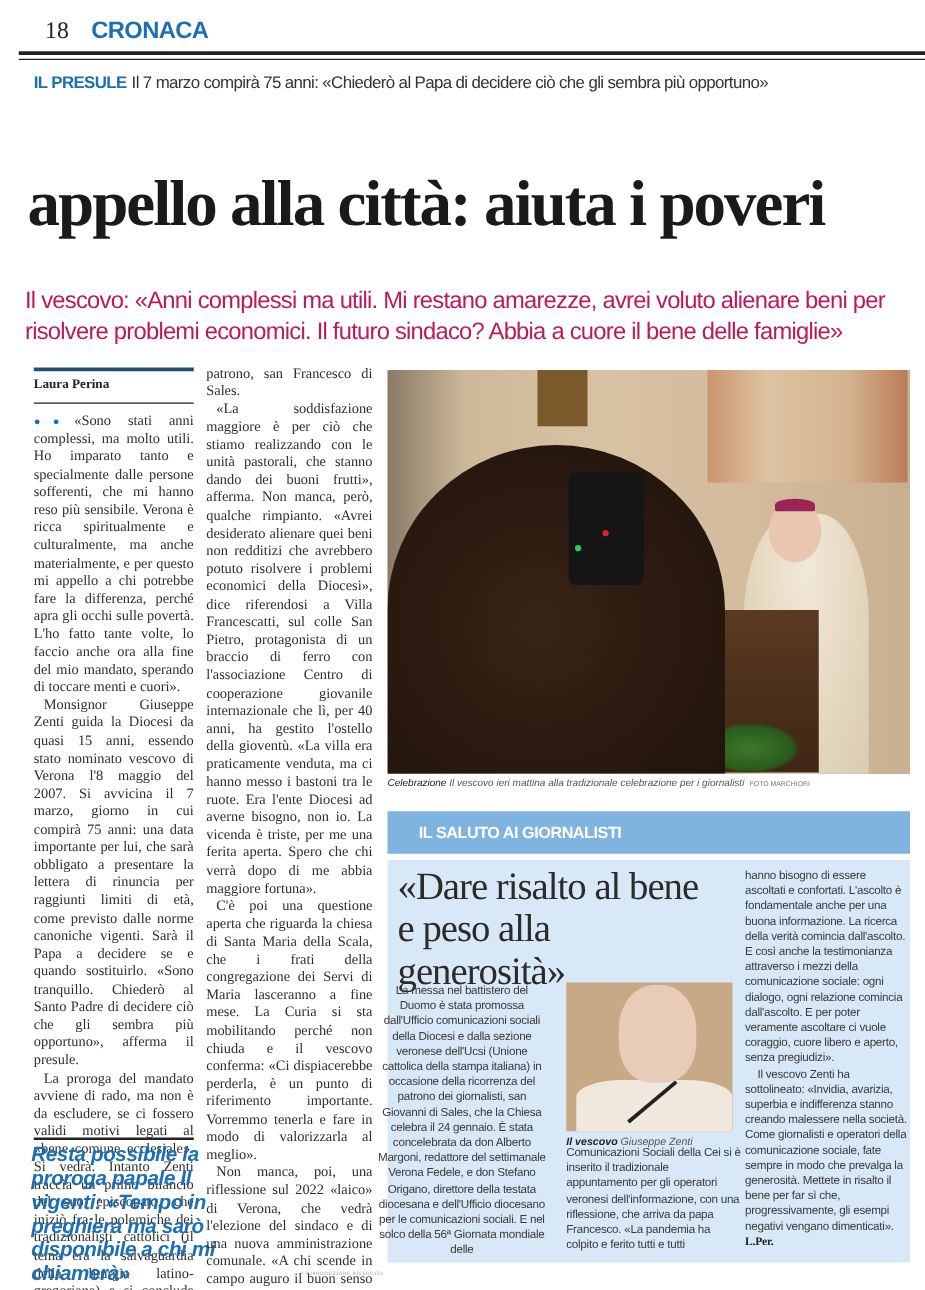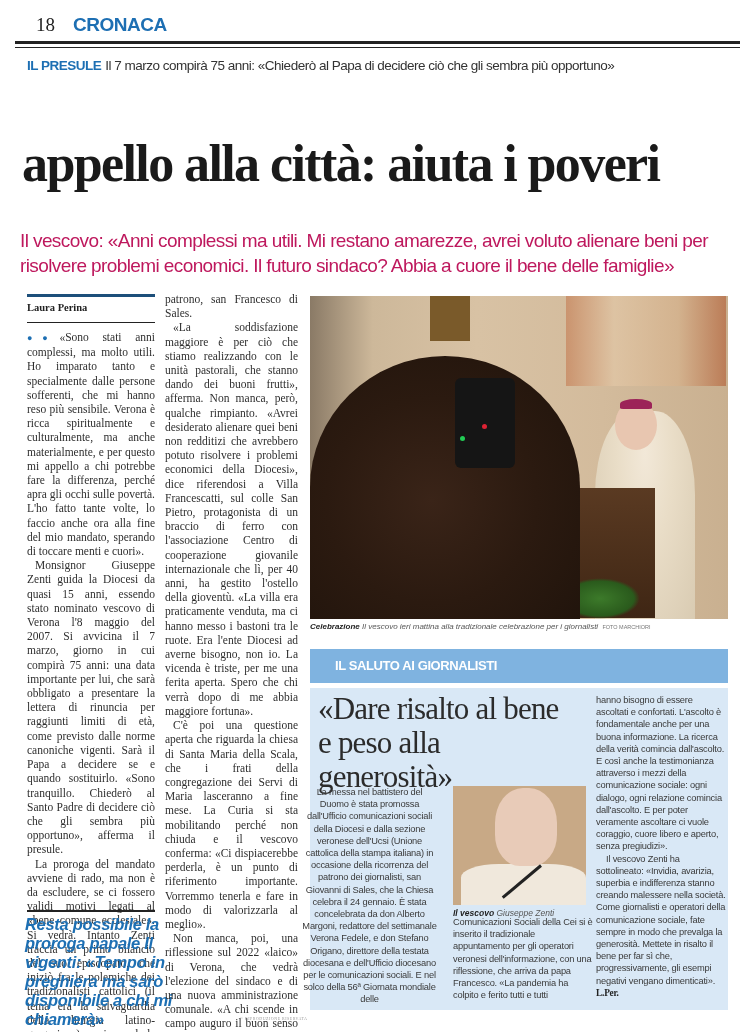--- a/index.html
+++ b/index.html
@@ -42,21 +42,21 @@
   .photo .head { position: absolute; left: 305px; top: 104px; width: 42px; height: 50px; background: #e8c6b0; border-radius: 50%; }
   .photo .cap { position: absolute; left: 310px; top: 103px; width: 32px; height: 10px; background: #9c2358; border-radius: 50% 50% 10% 10%; }
   .photo .lectern { position: absolute; left: 223px; top: 192px; width: 122px; height: 130px; background: linear-gradient(#5a3a22, #3f2614); }
   .photo .plant { position: absolute; left: 250px; top: 282px; width: 80px; height: 41px; background: radial-gradient(ellipse, #3c7a2a 0%, #2a5a1c 60%, transparent 70%); }
   .photo .camera-man { position: absolute; left: 0; top: 60px; width: 270px; height: 263px; background: radial-gradient(ellipse at 45% 55%, #3a2418 0%, #2b1a10 50%, #1f130b 100%); border-radius: 50% 50% 0 0; }
   .photo .camera { position: absolute; left: 145px; top: 82px; width: 60px; height: 90px; background: #151515; border-radius: 6px; }
   .photo .lens-red { position: absolute; left: 172px; top: 128px; width: 5px; height: 5px; background: #d23; border-radius: 50%; }
   .photo .lens-green { position: absolute; left: 150px; top: 140px; width: 5px; height: 5px; background: #2c5; border-radius: 50%; }
 
   .caption { position: absolute; left: 310px; top: 622px; font-family: "Liberation Sans", sans-serif; font-size: 8px; color: #555; font-style: italic; white-space: nowrap; }
-  .caption b { color: #222; font-weight: bold; }
+  .caption b { color: #222; font-weight: normal; }
   .caption .credit { font-style: normal; font-size: 5.5px; color: #777; margin-left: 2px; }
 
   .box-header { position: absolute; left: 310px; top: 649px; width: 418px; height: 34px; background: #7fb3e0; }
   .box-header span { position: absolute; left: 12px; top: 9px; font-family: "Liberation Sans", sans-serif; font-weight: bold; font-size: 13px; color: #fff; letter-spacing: -0.4px; padding-left: 13px; }
   .box-body { position: absolute; left: 310px; top: 688px; width: 418px; height: 322px; background: #d9e8f6; }
   .box-title { position: absolute; left: 318px; top: 692px; width: 260px; font-family: "Liberation Serif", serif; font-size: 31px; line-height: 34px; color: #2b2b2b; letter-spacing: -0.8px; }
   .box-col { position: absolute; font-family: "Liberation Sans", sans-serif; font-size: 9.3px; line-height: 12.2px; color: #3a3a3a; letter-spacing: -0.2px; }
   .box-col-1 { left: 302px; top: 786px; width: 135px; text-align: center; }
   .box-col-2 { left: 453px; top: 916px; width: 140px; }
   .box-col-3 { left: 596px; top: 694px; width: 130px; }

